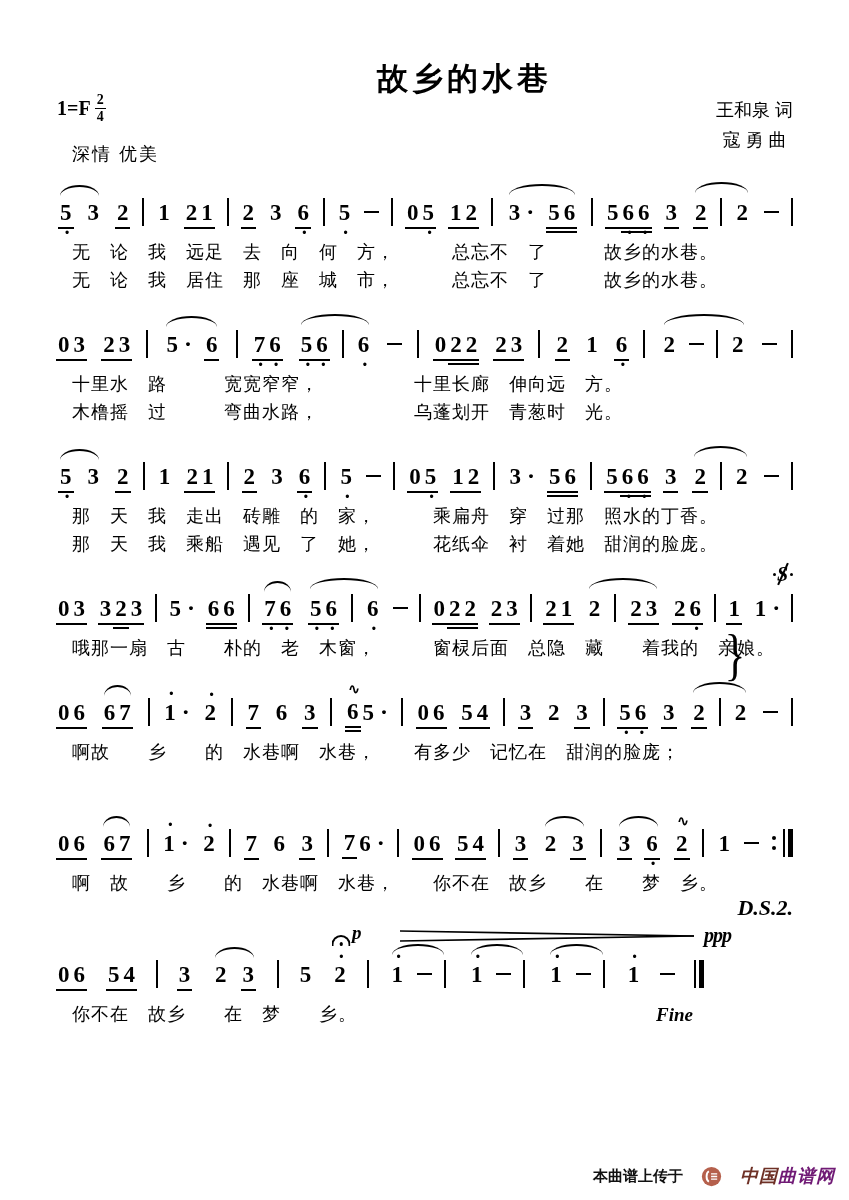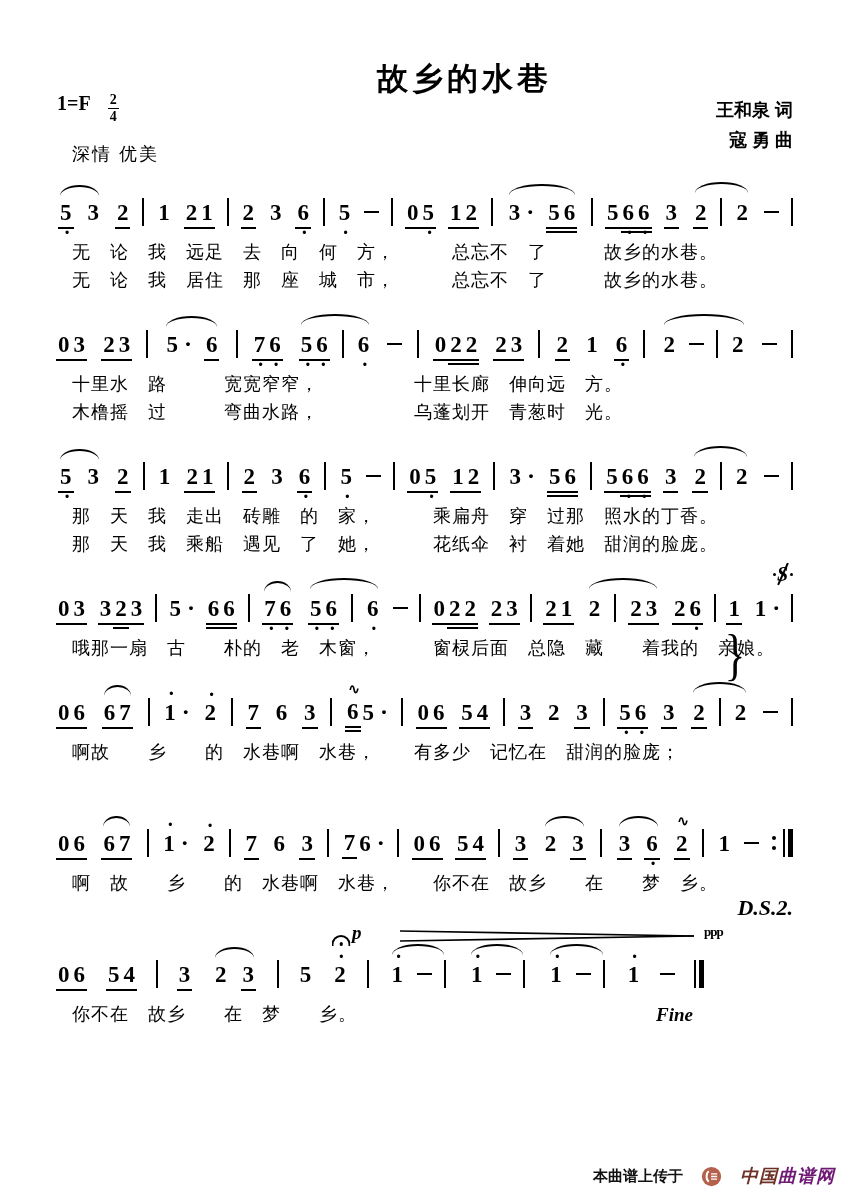--- a/index.html
+++ b/index.html
@@ -2,25 +2,25 @@
 <html><head>
 <meta charset="utf-8">
 <style>
   html,body{margin:0;padding:0;background:#fff;}
   .page{position:relative;width:849px;height:1200px;background:#ffffff;overflow:hidden;
         font-family:"Liberation Sans",sans-serif;color:#000;}
   
   .hdr{position:relative;height:182px;}
   .title{position:absolute;top:58px;left:0;width:100%;text-align:center;
          font-size:31px;font-weight:800;letter-spacing:4px;margin-left:40px;}
-  .key{position:absolute;left:57px;top:92px;display:flex;gap:17px;
+  .key{position:absolute;left:57px;top:92px;display:flex;align-items:center;gap:4px;
        font-family:"Liberation Serif",serif;font-weight:700;font-size:20px;}
   .frac{display:inline-flex;flex-direction:column;align-items:center;font-size:14px;line-height:1.15;font-weight:700;}
   .frac .den{border-top:1.6px solid #000;padding:0 2px;}
-  .credits{position:absolute;right:56px;top:96px;text-align:right;font-size:18px;line-height:1.65;font-weight:bold;}
+  .credits{position:absolute;right:56px;top:96px;text-align:center;font-size:18px;line-height:1.65;}
   .tempo{position:absolute;left:72px;top:142px;font-size:18px;letter-spacing:2px;}
   
   .score{padding:0 56px;}
   .system{position:relative;margin-bottom:20px;}
   .system.s1lyr{margin-bottom:47px;}
   .nrow{display:flex;justify-content:space-between;align-items:center;padding:16px 0 12px 0;}
   .sys7 .nrow{width:648px;}
   .cl{display:inline-flex;}
   .nt{display:inline-flex;align-items:baseline;position:relative;}
   .dg{font-family:"Liberation Serif",serif;font-weight:700;font-size:23px;line-height:1;
@@ -56,21 +56,21 @@
   .sg-d1{left:0;top:9px;}.sg-d2{right:0;top:9px;}
   .brace{position:absolute;right:44px;top:48px;font-family:"Liberation Serif",serif;
         font-size:58px;line-height:1;font-weight:400;transform:scaleX(.75);}
   .ds{position:absolute;right:0;top:82px;font-family:"Liberation Serif",serif;
         font-style:italic;font-weight:800;font-size:22px;}
   .fine{position:absolute;left:600px;top:60px;font-family:"Liberation Serif",serif;
         font-style:italic;font-weight:800;font-size:19px;}
   .dynp{position:absolute;left:296px;top:-22px;font-family:"Liberation Serif",serif;
         font-style:italic;font-weight:800;font-size:19px;}
   .dynppp{position:absolute;left:648px;top:-20px;font-family:"Liberation Serif",serif;
-        font-weight:800;font-size:13px;letter-spacing:-1px;}
+        font-style:italic;font-weight:800;font-size:20px;letter-spacing:-1px;}
   .hairpin{position:absolute;left:344px;top:-15px;}
   
   .footer{position:absolute;right:14px;bottom:12px;display:flex;align-items:center;gap:18px;}
   .foot-txt{font-size:15px;font-weight:700;color:#111;}
   .brand{font-size:18px;font-weight:800;font-style:italic;letter-spacing:1px;}
   .brand .b1{color:#6e3126;}
   .brand .b2{color:#701a75;}
 </style>
 </head>
 <body>

